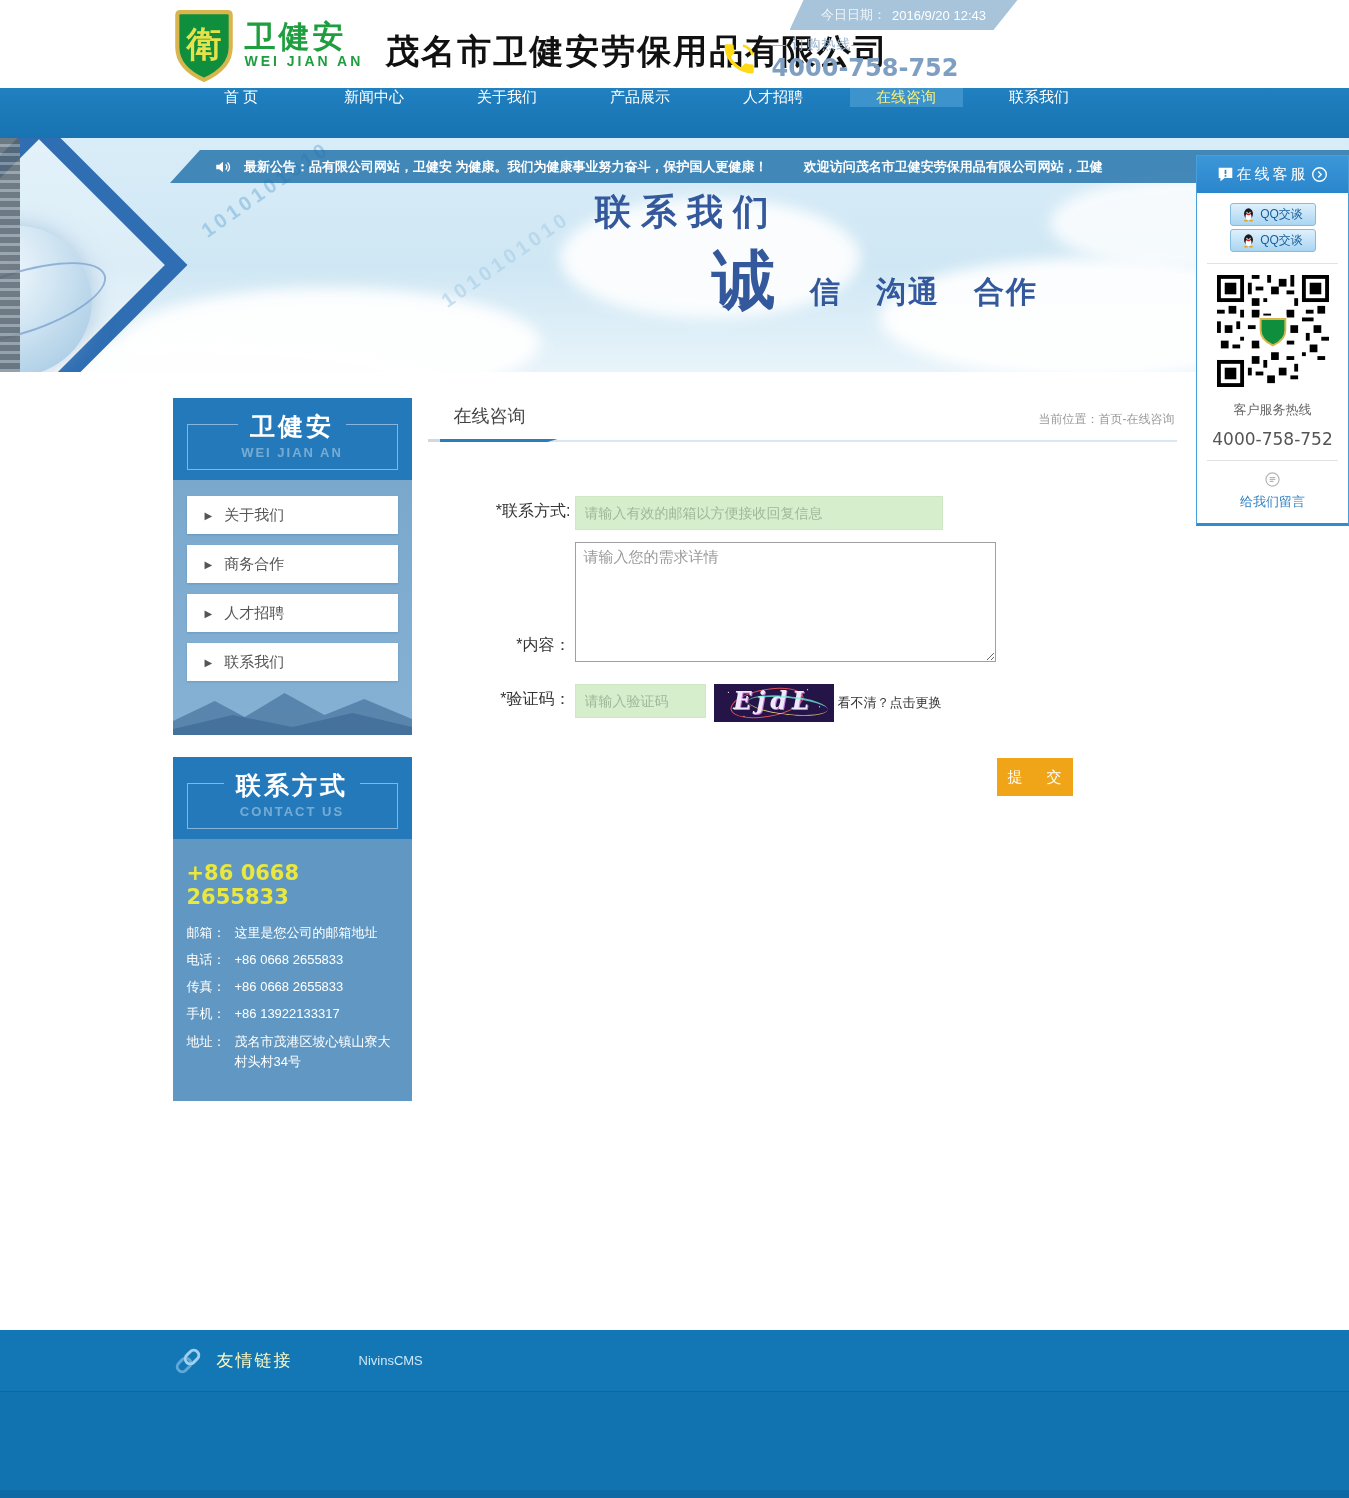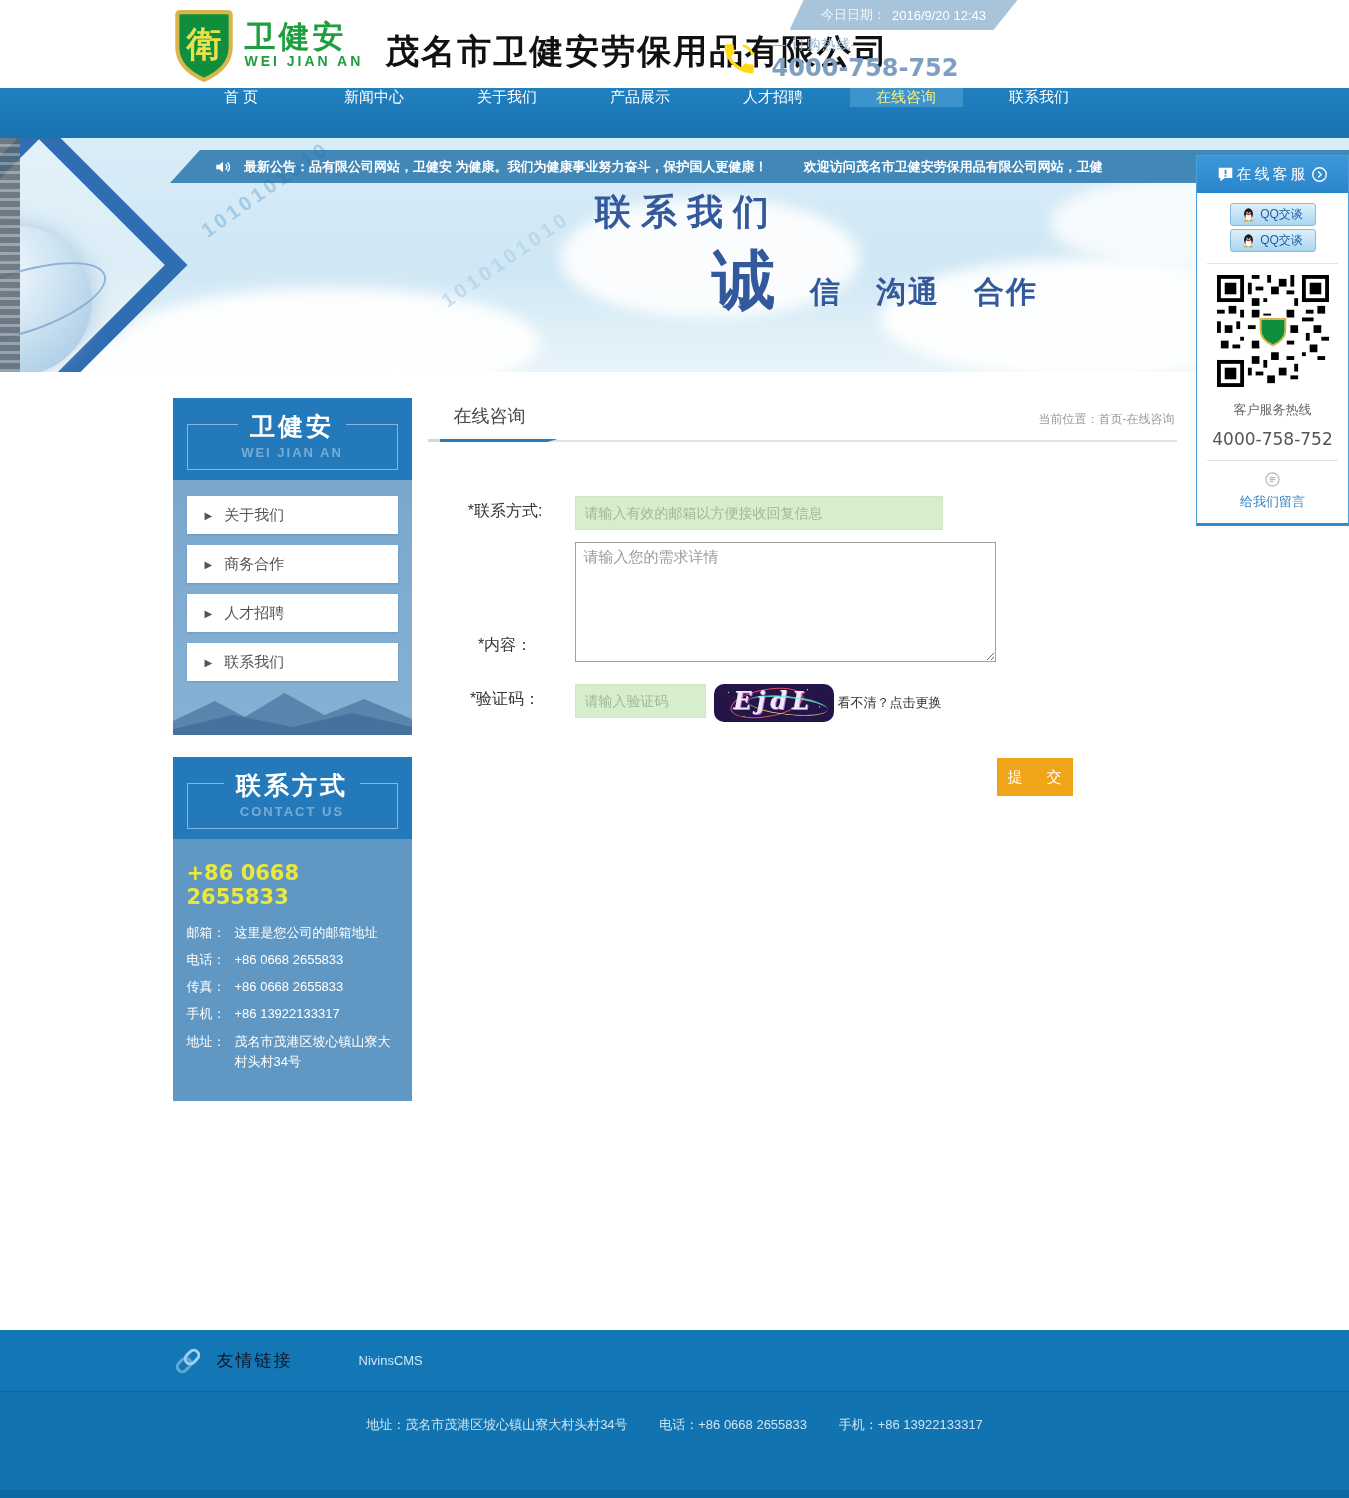--- a/index.html
+++ b/index.html
@@ -89,41 +89,41 @@
 
   .right-col { flex:1; margin-left:28px; }
   .content-head { position:relative; display:flex; align-items:flex-end; justify-content:space-between; border-bottom:2px solid #d9e7f2; padding:6px 2px 12px 14px; }
   .content-head h2 { font-size:18px; font-weight:normal; color:#444; }
   .head-bar { position:absolute; left:0; bottom:-2px; width:118px; height:3px; background:#2c7cb8; clip-path:polygon(0 0,100% 0,calc(100% - 10px) 100%,0 100%); }
   .head-cap { position:absolute; left:-12px; bottom:-2px; width:12px; height:3px; background:#cfd9e2; }
   .crumb { font-size:12px; color:#999; }
 
   .form-area { padding-top:54px; }
   .f-row { display:flex; margin-bottom:12px; }
-  .f-label { flex:none; width:135px; text-align:center; font-size:16px; color:#333; padding-right:4px; padding-top:5px; }
+  .f-label { flex:none; width:135px; text-align:right; font-size:16px; color:#333; padding-right:4px; padding-top:5px; }
   .f-label.bottom { align-self:flex-end; padding-bottom:6px; }
   .green-input { background:#d6eecb; border:1px solid #cfe8c4; height:34px; padding:0 9px; font-size:14px; color:#444; outline:none; font-family:inherit; }
   .green-input::placeholder { color:#9fb89b; }
   .w-email { width:368px; }
   .w-code { width:131px; }
   textarea.req { width:421px; height:120px; border:1px solid #a0a0a0; padding:5px 8px; font-size:15px; color:#444; font-family:inherit; resize:both; outline:none; }
   textarea.req::placeholder { color:#9a9a9a; }
-  .captcha { position:relative; width:120px; height:38px; margin-left:8px; background-color:#241447; border-radius:10px; cursor:pointer; overflow:hidden;
+  .captcha { position:relative; width:120px; height:38px; margin-left:8px; background-color:#241447; border-radius:0; cursor:pointer; overflow:hidden;
     background-image:radial-gradient(1px 1px at 12% 22%,#fff,transparent),radial-gradient(1px 1px at 78% 15%,#fff,transparent),radial-gradient(1px 1px at 40% 70%,#fff,transparent),radial-gradient(1px 1px at 88% 60%,#fff,transparent),radial-gradient(1px 1px at 25% 85%,#fff,transparent),radial-gradient(1px 1px at 60% 35%,#fff,transparent); }
   .captcha::before { content:""; position:absolute; left:16px; top:5px; width:72px; height:26px; border:1px solid rgba(255,90,90,.85); border-radius:50%; transform:rotate(-10deg); }
   .captcha::after { content:""; position:absolute; left:34px; top:12px; width:80px; height:16px; border-top:2px solid rgba(110,245,215,.75); border-bottom:1px solid rgba(250,235,120,.8); border-radius:50%; transform:rotate(6deg); }
   .captcha span { position:absolute; left:0; top:2px; width:100%; text-align:center; font-family:"DejaVu Serif","Liberation Serif",serif; font-style:italic; font-weight:bold; font-size:24px; letter-spacing:5px; color:#efe9fb; text-shadow:1px 1px 0 #c87cd8; }
   .cap-hint { font-size:13px; color:#333; align-self:center; margin-left:4px; cursor:pointer; }
   .submit-btn { margin:24px 0 0 557px; width:76px; height:38px; background:#f0a418; color:#fff; border:none; font-size:15px; letter-spacing:10px; padding-left:10px; cursor:pointer; font-family:inherit; }
 
   
   .footer-links { height:62px; background:#1477b5; border-bottom:1px solid #0e67a0; }
   .footer-links .inner { height:100%; display:flex; align-items:center; }
   .link-icon { width:30px; height:30px; margin-right:14px; }
-  .fl-title { color:#0f172a; font-size:17px; letter-spacing:2px; }
+  .fl-title { color:#fef9c3; font-size:17px; letter-spacing:2px; }
   .fl-item { color:#cfe6f7; font-size:13px; margin-left:66px; cursor:pointer; text-decoration:none; }
   .footer-bottom { height:106px; background:#1173b0; color:#cde4f5; font-size:13px; text-align:center; padding-top:24px; border-bottom:8px solid #0d68a3; }
   .footer-bottom .l1 span { margin:0 14px; }
   .footer-bottom .l2 { margin-top:14px; }
   .footer-bottom .l2 span { margin:0 8px; }
 </style>
 </head>
 <body>
 
 <div class="page">
@@ -425,20 +425,15 @@
           <rect x="1.5" y="8" width="12" height="8" rx="4" stroke="#5fa8d8"></rect>
           <rect x="10.5" y="8" width="12" height="8" rx="4" stroke="#9fd0ef"></rect>
         </g>
       </svg>
       <span class="fl-title">友情链接</span>
       <a class="fl-item">NivinsCMS</a>
     </div>
   </div>
 
   <footer class="footer-bottom">
-    <div class="l1">
-      <span>地址：茂名市茂港区坡心镇山寮大村头村34号</span>
-      <span>电话：+86 0668 2655833</span>
-      <span>手机：+86 13922133317</span>
-    </div>
   </footer>
 
 </div>
 
 </body></html>

